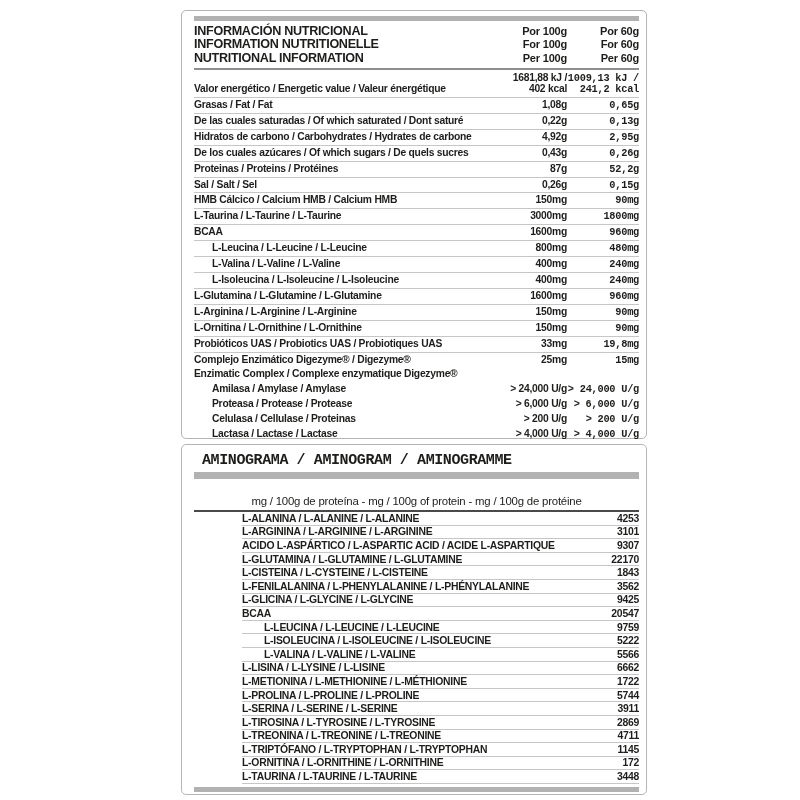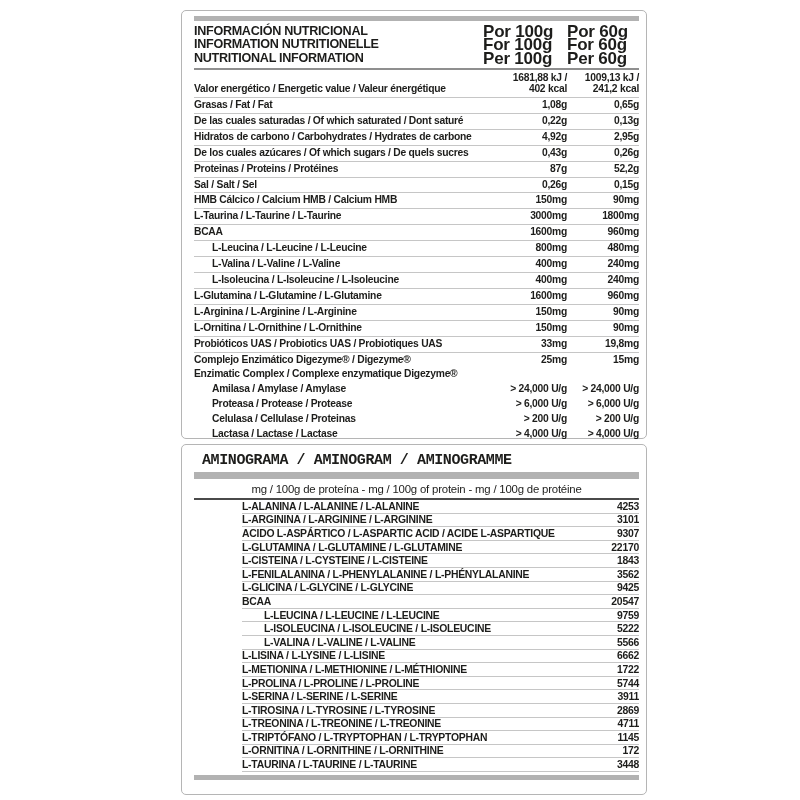--- a/index.html
+++ b/index.html
@@ -11,42 +11,42 @@
   #card-nutrition{top:10px;height:429px;}
   #card-amino{top:444px;height:351px;}
 
   .topbar{height:5px;background:#b2b2b2;margin:2px 0 4px 0;}
   .bottombar{height:5px;background:#b2b2b2;margin-top:3px;}
 
   .title-block{display:flex;align-items:flex-end;border-bottom:2px solid #8f8f8f;
                padding-bottom:3px;margin-bottom:1px;}
   .title-lines{flex:1;}
   .title-lines div{font-weight:bold;font-size:12.6px;line-height:13.4px;letter-spacing:-0.3px;}
-  .colhead{font-weight:bold;font-size:17px;line-height:13.4px;letter-spacing:-0.2px;}
+  .colhead{font-weight:bold;font-size:11px;line-height:13.4px;text-align:right;letter-spacing:-0.2px;}
   .colhead.c1{width:84px;}
   .colhead.c2{width:72px;}
 
   .nrow{display:flex;align-items:flex-end;border-bottom:1px solid #c6c6c6;
         font-weight:bold;font-size:10.3px;line-height:10.9px;letter-spacing:-0.25px;
         padding:2px 0;}
   .nrow.noline{border-bottom:none;}
   .nrow .nlabel{flex:1;}
   .nrow.indent .nlabel{padding-left:18px;}
   .nrow .nv1{width:84px;text-align:right;white-space:pre-line;}
-  .nrow .nv2{width:72px;text-align:right;white-space:pre-line;}
+  .nrow .nv2{width:72px;text-align:right;white-space:pre-line;font-family:Liberation Mono, monospace;}
 
   .thickbar{height:4px;background:#a0a0a0;border-top:1px solid #7d7d7d;margin:3px 0 4px 0;}
   .footnote{font-size:9.7px;font-weight:400;line-height:11.8px;text-align:justify;
             letter-spacing:-0.1px;color:#222;}
 
   .amino-title{font-weight:bold;font-size:15px;letter-spacing:-0.4px;
                padding:4px 0 3px 8px;font-family:Liberation Mono, monospace;}
   .amino-bar{height:7px;background:#b2b2b2;}
   .amino-sub{text-align:center;font-size:11.4px;font-weight:400;letter-spacing:-0.2px;
-             padding:4px 0 3px 0;border-bottom:2.5px solid #4a4a4a;}
+             padding:16px 0 3px 0;border-bottom:2.5px solid #4a4a4a;}
 
   .arow{display:flex;align-items:center;border-bottom:1px solid #c6c6c6;
         height:12.6px;font-weight:bold;font-size:10.4px;letter-spacing:-0.25px;margin-left:48px;}
   .arow .alabel{flex:1;}
   .arow.indent .alabel{padding-left:22px;}
   .arow .aval{text-align:right;}
 </style>
 </head>
 <body>
 

